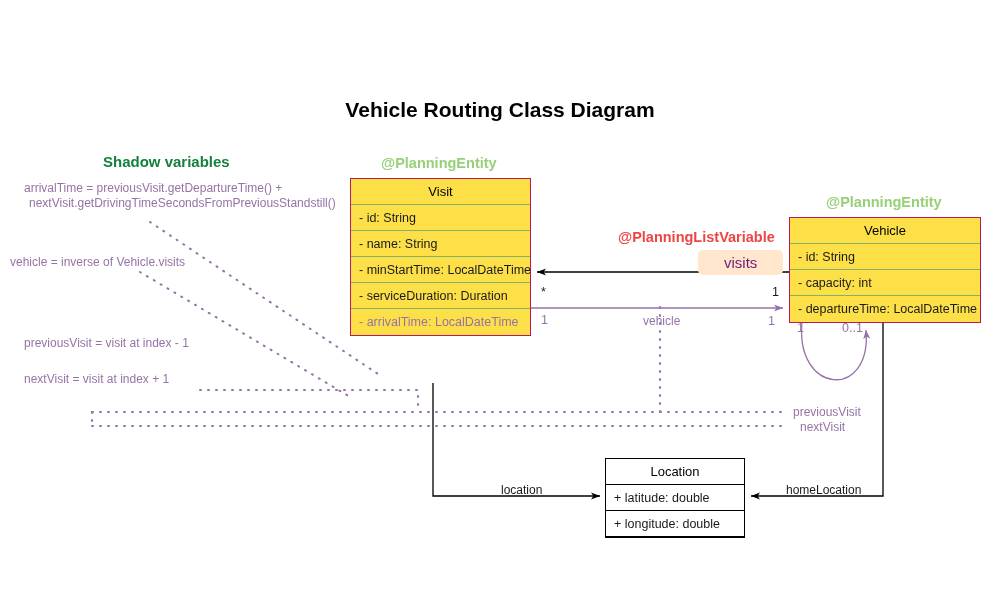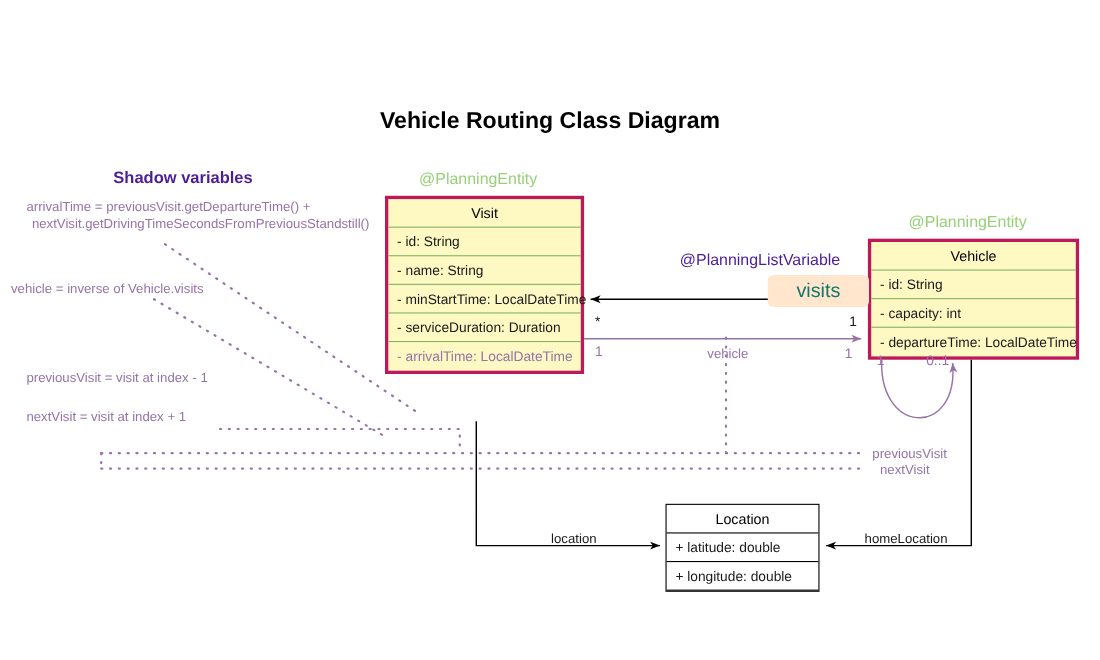--- a/index.html
+++ b/index.html
@@ -31,22 +31,22 @@
     width: 1000px;
     text-align: center;
     font-size: 21px;
     font-weight: bold;
     color: #000000;
   }
 
   
   .uml-class {
     position: absolute;
-    border: 3px solid #be185d;
-    background: #fef9c3;
+    border: 1px solid #be185d;
+    background: #fde047;
     box-sizing: border-box;
   }
   .uml-class.plain {
     border: 1px solid #000000;
     background: #ffffff;
   }
   .uml-row {
     border-bottom: 1px solid #82b366;
     box-sizing: border-box;
     font-size: 12.5px;
@@ -69,33 +69,33 @@
     color: #000000;
   }
   .uml-row.shadow-attr {
     color: #9673a6;
   }
 
   
   .stereotype {
     position: absolute;
     font-size: 14.5px;
-    font-weight: normal;
+    font-weight: bold;
     color: #97d077;
     white-space: nowrap;
   }
   .stereotype.orange {
-    color: #4c1d95;
+    color: #ef4444;
   }
 
   .section-title {
     position: absolute;
     font-size: 15px;
     font-weight: bold;
-    color: #4c1d95;
+    color: #15803d;
     white-space: nowrap;
   }
 
   .shadow-note {
     position: absolute;
     font-size: 12px;
     color: #9673a6;
     white-space: nowrap;
   }
 
@@ -110,22 +110,22 @@
     color: #9673a6;
   }
   .edge-label.mult {
     font-size: 12.5px;
   }
 
   .chip-visits {
     position: absolute;
     background: #ffe6cc;
     border-radius: 5px;
-    font-size: 18px;
-    color: #0f766e;
+    font-size: 15px;
+    color: #701a75;
     padding: 4px 26px;
     white-space: nowrap;
   }
 </style>
 </head>
 <body>
 
 <div id="canvas">
 
   <svg id="svg-layer" viewBox="0 0 1000 600">

